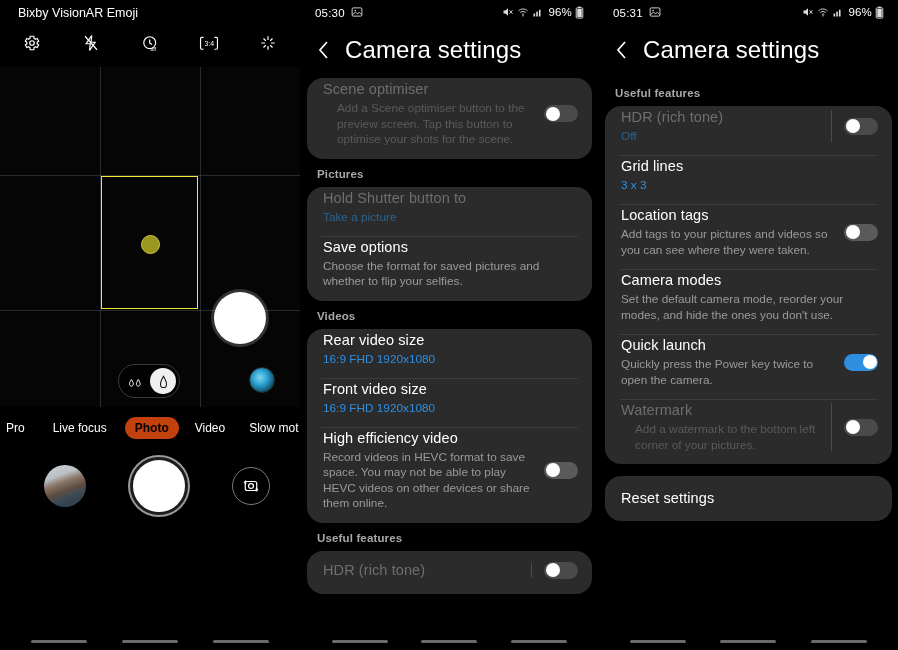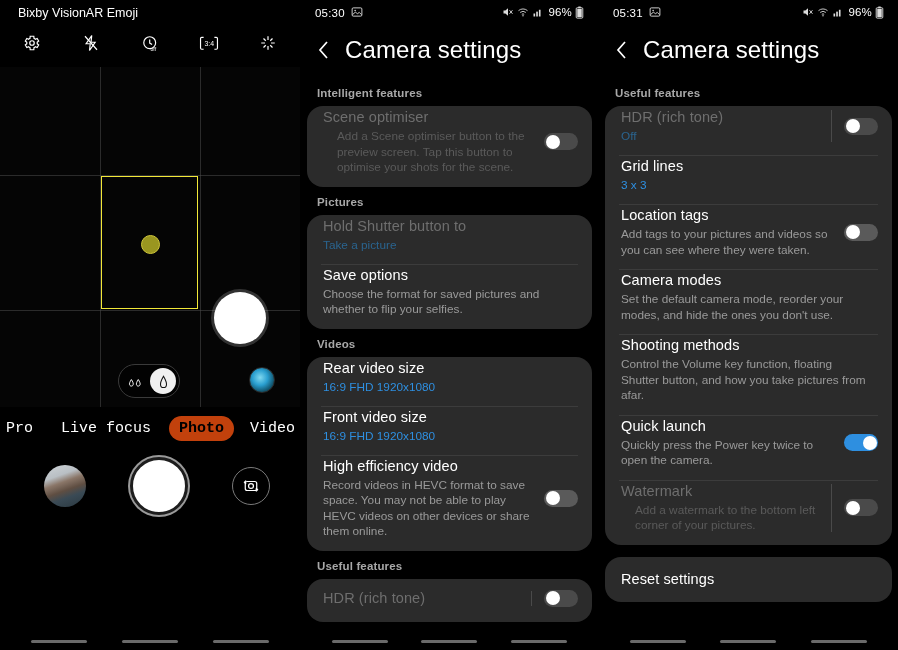--- a/index.html
+++ b/index.html
@@ -66,21 +66,21 @@
   .viewfinder { position: relative; height: 340px; background: #050505; overflow: hidden; }
   .grid-l { position: absolute; background: #4a4a4a; opacity: .55; }
   .lens-pill { position: absolute; left: 118px; top: 0; display: flex; align-items: center; gap: 2px;
                background: rgba(0,0,0,.55); border: 1px solid #3a3a3a; border-radius: 17px; padding: 3px; }
   .lens-b { width: 26px; height: 26px; border-radius: 50%; display: flex; align-items: center; justify-content: center; cursor: pointer; }
   .lens-b.sel { background: #f0f0f0; }
   .bixby-ic { position: absolute; left: 249px; top: 2px; width: 26px; height: 26px; border-radius: 50%;
               background: radial-gradient(circle at 42% 40%, #7fd8ef 0%, #2a9fd0 38%, #12556e 70%, #0a2b38 100%);
               border: 1px solid #2a2a2a; cursor: pointer; }
   .modes { display: flex; align-items: center; gap: 0; padding: 6px 0 0 0; height: 36px; }
-  .mode { color: #fff; font-size: 15px; padding: 4px 10px; white-space: nowrap; cursor: pointer; font-family: Liberation Mono, monospace; }
+  .mode { color: #fff; font-size: 12px; padding: 4px 10px; white-space: nowrap; cursor: pointer; }
   .mode.sel { background: #c2410c; color: #000; border-radius: 13px; font-weight: bold; }
   .cam-bottom { display: flex; align-items: center; justify-content: space-between; padding: 14px 30px 0 44px; }
   .thumb { width: 42px; height: 42px; border-radius: 50%; overflow: hidden; flex: none; cursor: pointer;
            background: linear-gradient(160deg,#cfd4d8 0%,#b9bfc4 28%,#8a7668 42%,#5f4e42 58%,#3a4a55 72%,#2a3840 100%); }
   .shutter { width: 58px; height: 58px; border-radius: 50%; background: #fff; border: 3px solid #1d1d1d;
              box-shadow: 0 0 0 2px #9a9a9a; flex: none; cursor: pointer; }
   .switchcam { width: 38px; height: 38px; border-radius: 50%; border: 1px solid #7a7a7a;
                display: flex; align-items: center; justify-content: center; flex: none; cursor: pointer; }
 
   
@@ -230,21 +230,20 @@
       </div>
     </div>
 
     <div class="hdr">
       <svg class="back" viewBox="0 0 14 20" fill="none" stroke="#fff" stroke-width="1.7">
           <path d="M10 2 3 10l7 8"></path>
         </svg>
       <div class="hdr-title">Camera settings</div>
     </div>
 
-    <div class="sect">Intelligent features</div>
     <div class="card">
       <div class="row dim">
         <div class="row-txt">
           <div class="t1">Scene optimiser</div>
           <div class="t2">Add a Scene optimiser button to the preview screen. Tap this button to optimise your shots for the scene.</div>
         </div>
         <div class="tgl off-dim">
             <div class="knob"></div>
           </div>
       </div>
@@ -394,26 +393,20 @@
           </div>
       </div>
 
       <div class="row">
         <div class="row-txt">
           <div class="t1">Camera modes</div>
           <div class="t2">Set the default camera mode, reorder your modes, and hide the ones you don't use.</div>
         </div>
       </div>
 
-      <div class="row">
-        <div class="row-txt">
-          <div class="t1">Shooting methods</div>
-          <div class="t2">Control the Volume key function, floating Shutter button, and how you take pictures from afar.</div>
-        </div>
-      </div>
 
       <div class="row">
         <div class="row-txt">
           <div class="t1">Quick launch</div>
           <div class="t2">Quickly press the Power key twice to open the camera.</div>
         </div>
         <div class="tgl on">
             <div class="knob"></div>
           </div>
       </div>

